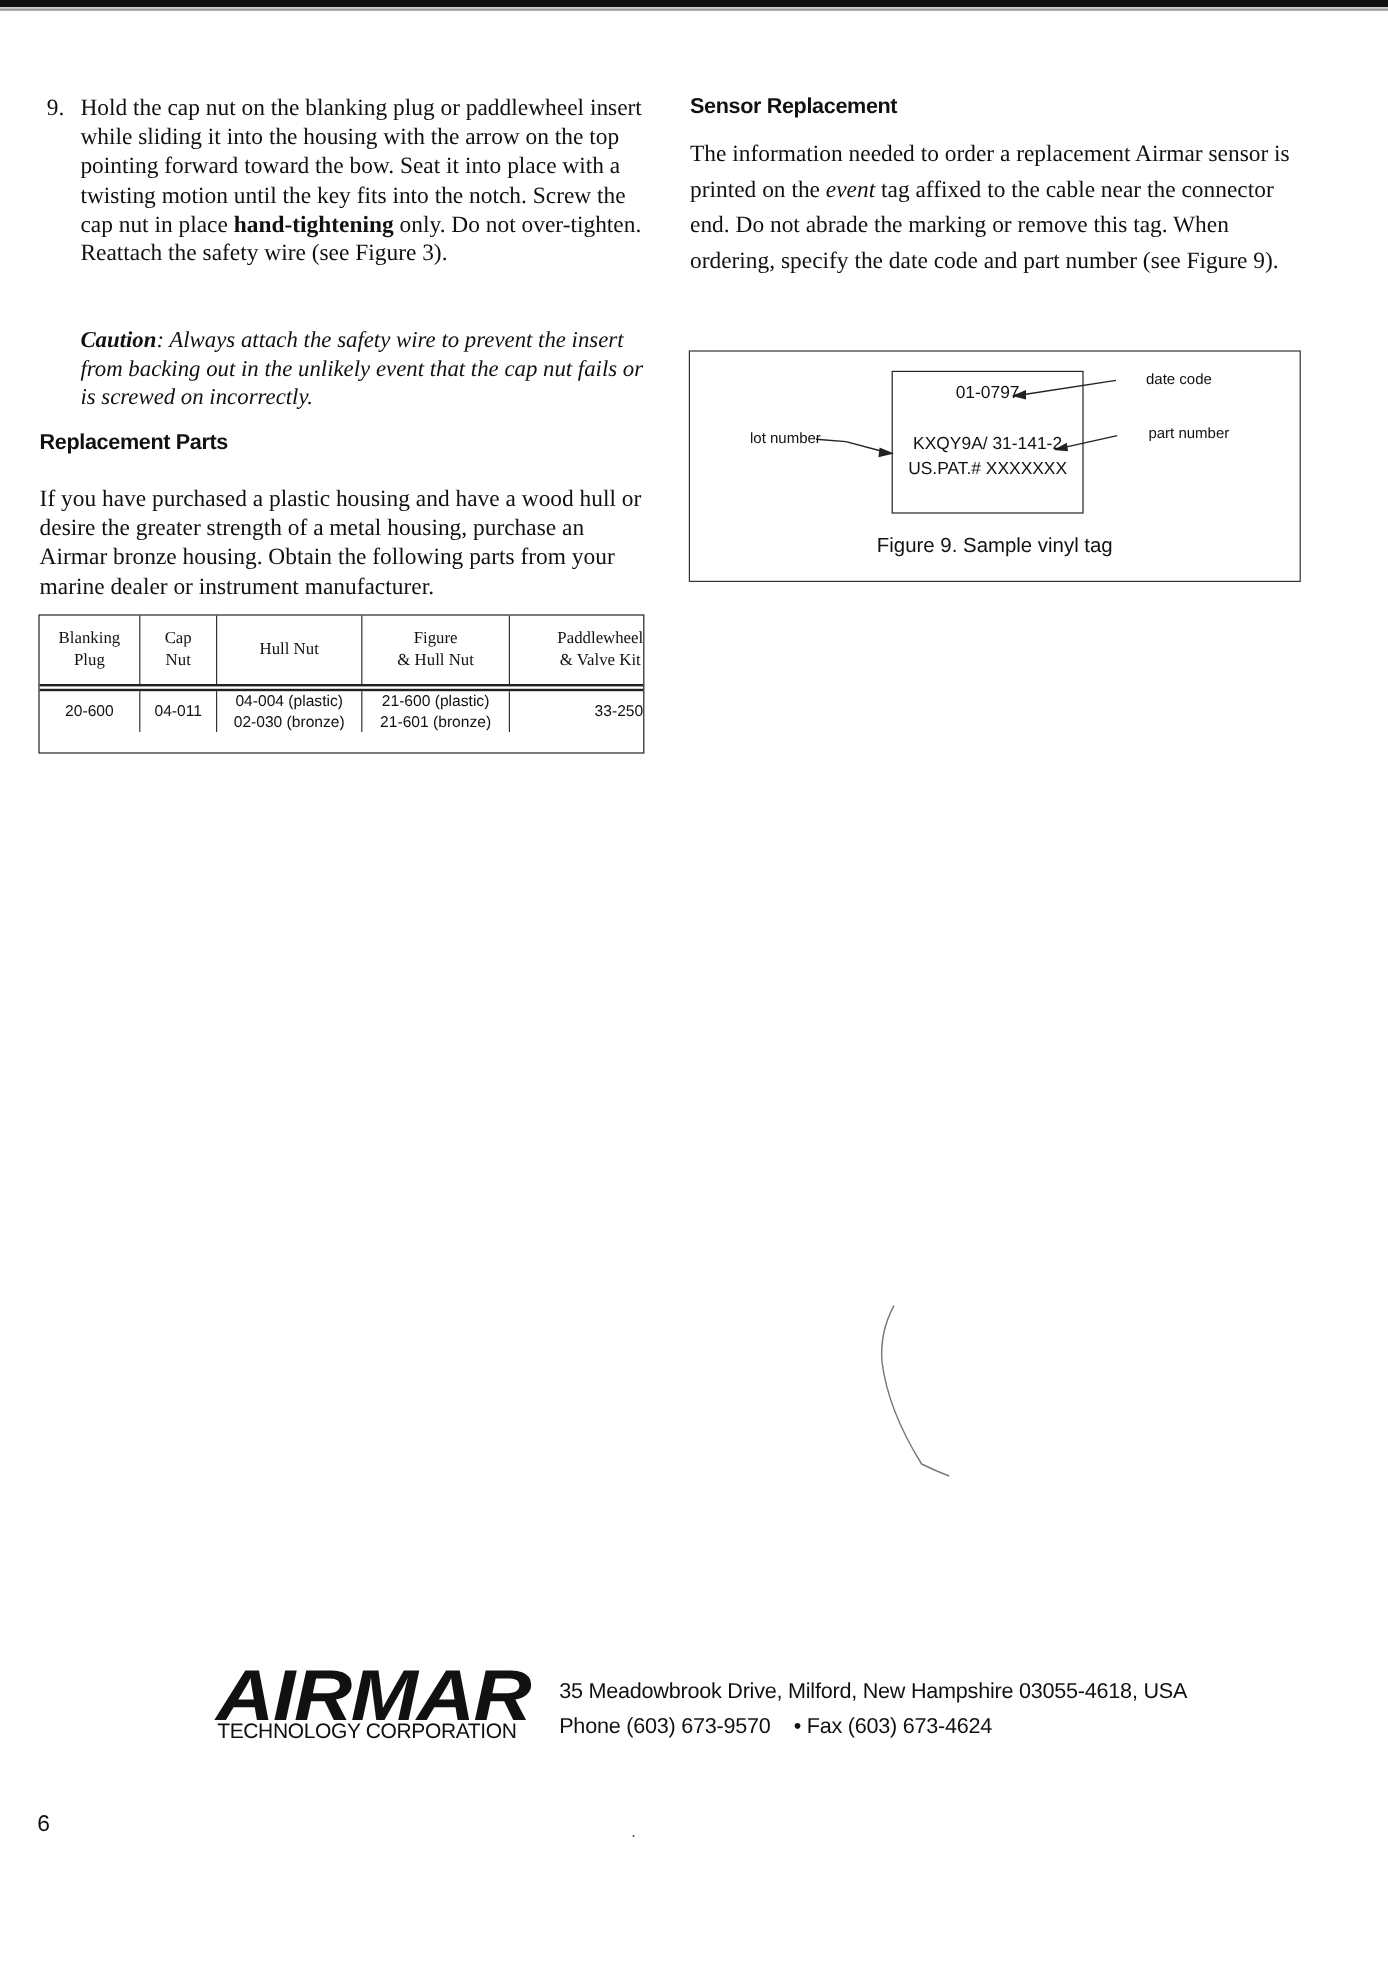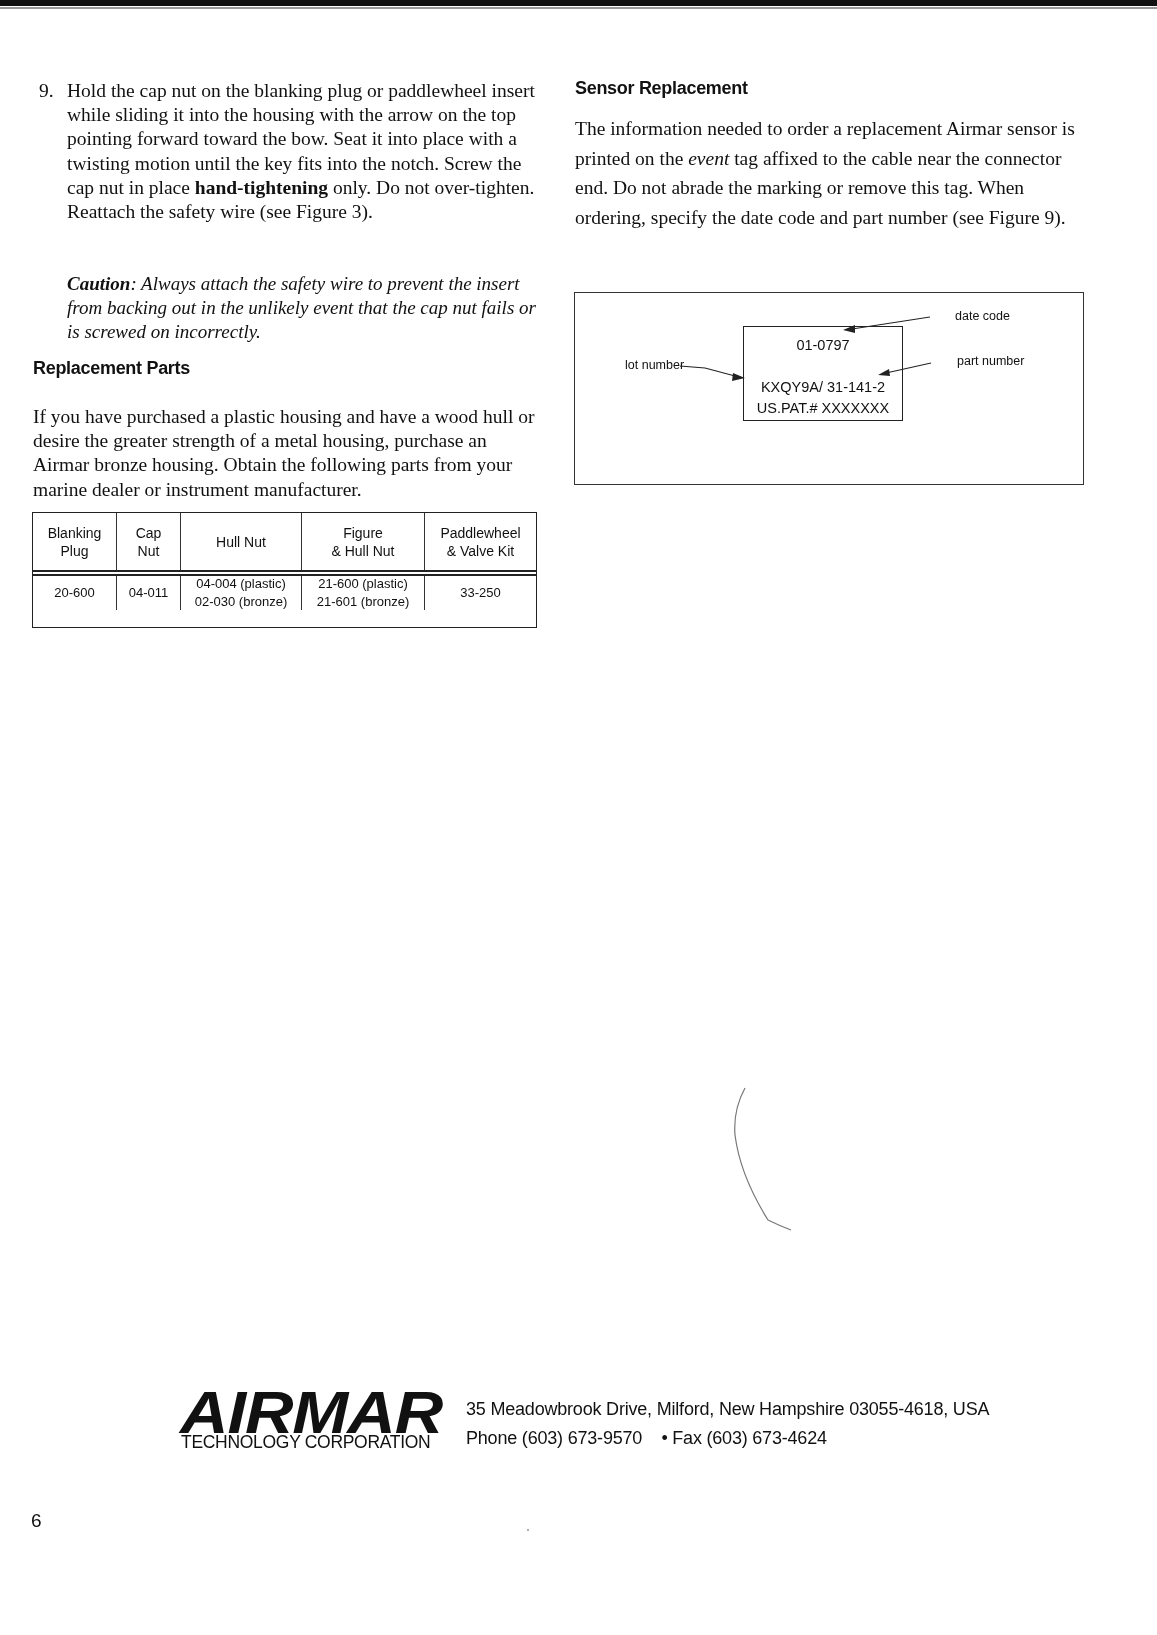--- a/index.html
+++ b/index.html
@@ -15,35 +15,35 @@
   .step .num { position: absolute; left: 0; top: 0; }
   .step .body { margin-left: 28px; }
   .caution { position: absolute; left: 67px; top: 272px; width: 480px; font-size: 19px; line-height: 24px; font-style: italic; }
   .caution b { font-weight: bold; margin-top: 27px; }
   .h-left { position: absolute; left: 33px; top: 358px; font-size: 18px; font-weight: bold; letter-spacing: -0.3px; }
   .para-left { position: absolute; left: 33px; top: 405px; width: 510px; font-size: 19.5px; line-height: 24.2px; }
 
   
   .parts { position: absolute; left: 32px; top: 512px; width: 505px; height: 116px; border: 1.5px solid #222; box-sizing: border-box; }
   .parts .row { position: absolute; left: 0; width: 100%; display: flex; }
-  .parts .hdr { top: 0; height: 57px; }
+  .parts .hdr { top: 0; height: 57px; font-family: Liberation Serif, serif; }
   .parts .dat { top: 63px; height: 34px; }
   .parts .sep1 { position: absolute; left: 0; top: 57px; width: 100%; height: 1.5px; background: #222; }
   .parts .sep2 { position: absolute; left: 0; top: 61px; width: 100%; height: 1.5px; background: #222; }
   .parts .cell { box-sizing: border-box; border-right: 1.2px solid #333; display: flex; align-items: center; justify-content: center; text-align: center; font-size: 14px; line-height: 18px; }
-  .parts .cell:last-child { border-right: none; }
+  .parts .cell:last-child { border-right: none; justify-content: flex-end; }
   .parts .dat .cell { font-size: 13px; line-height: 18px; }
   .c1 { width: 84px; } .c2 { width: 64px; } .c3 { width: 121px; } .c4 { width: 123px; } .c5 { flex: 1; }
 
   
   .h-right { position: absolute; left: 575px; top: 78px; font-size: 18px; font-weight: bold; letter-spacing: -0.3px; }
   .para-right { position: absolute; left: 575px; top: 114px; width: 510px; font-size: 19.5px; line-height: 29.5px; }
 
   .figure { position: absolute; left: 574px; top: 292px; width: 510px; height: 193px; border: 1.5px solid #333; box-sizing: border-box; }
-  .tag { position: absolute; left: 168px; top: 33px; width: 160px; height: 95px; border: 1.3px solid #222; box-sizing: border-box; font-size: 14.5px; }
+  .tag { position: absolute; left: 168px; top: 16px; width: 160px; height: 119px; border: 1.3px solid #222; box-sizing: border-box; font-size: 14.5px; }
   .tag .l1 { position: absolute; top: 10px; left: 0; width: 100%; text-align: center; }
   .tag .l2 { position: absolute; top: 52px; left: 0; width: 100%; text-align: center; }
   .tag .l3 { position: absolute; top: 73px; left: 0; width: 100%; text-align: center; }
   .lbl { position: absolute; font-size: 12.5px; }
   .fig-caption { position: absolute; left: 0; top: 152px; width: 100%; text-align: center; font-size: 17px; }
   .fig-svg { position: absolute; left: 0; top: 0; }
 
   
   .logo { position: absolute; left: 180px; top: 1383px; font-size: 60px; font-weight: 900; font-style: italic; letter-spacing: -1px; transform: scaleX(1.12); transform-origin: left center; line-height: 60px; }
   .logo-sub { position: absolute; left: 181px; top: 1432px; font-size: 17.5px; letter-spacing: -0.3px; }
@@ -125,20 +125,21 @@
     <polygon points="170,85 158,80 157,88" fill="#222"></polygon>
   </svg>
   <div class="tag">
     <div class="l1">01-0797</div>
     <div class="l2">KXQY9A/ 31-141-2</div>
     <div class="l3">US.PAT.# XXXXXXX</div>
   </div>
   <div class="lbl" style="left:380px; top:16px;">date code</div>
   <div class="lbl" style="left:382px; top:61px;">part number</div>
   <div class="lbl" style="left:50px; top:65px;">lot number</div>
+  <div class="fig-caption">Figure 9. Sample vinyl tag</div>
 </div>
 
 <svg class="stray" width="1157" height="1635" style="pointer-events:none">
   <path d="M 745 1088 Q 733 1110 735 1135 Q 740 1175 768 1220 Q 780 1226 791 1230" stroke="#777" stroke-width="1.2" fill="none"></path>
   <circle cx="528" cy="1530" r="0.8" fill="#444"></circle>
 </svg>
 
 <div class="logo sans">AIRMAR</div>
 <div class="logo-sub sans">TECHNOLOGY CORPORATION</div>
 <div class="addr sans">35 Meadowbrook Drive, Milford, New Hampshire  03055-4618, USA</div>

